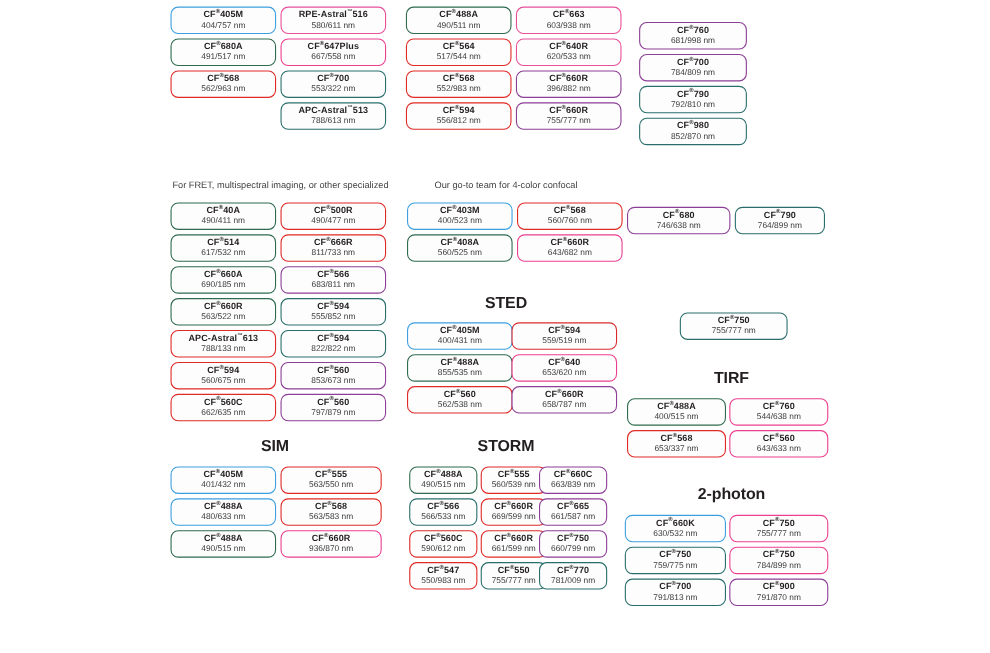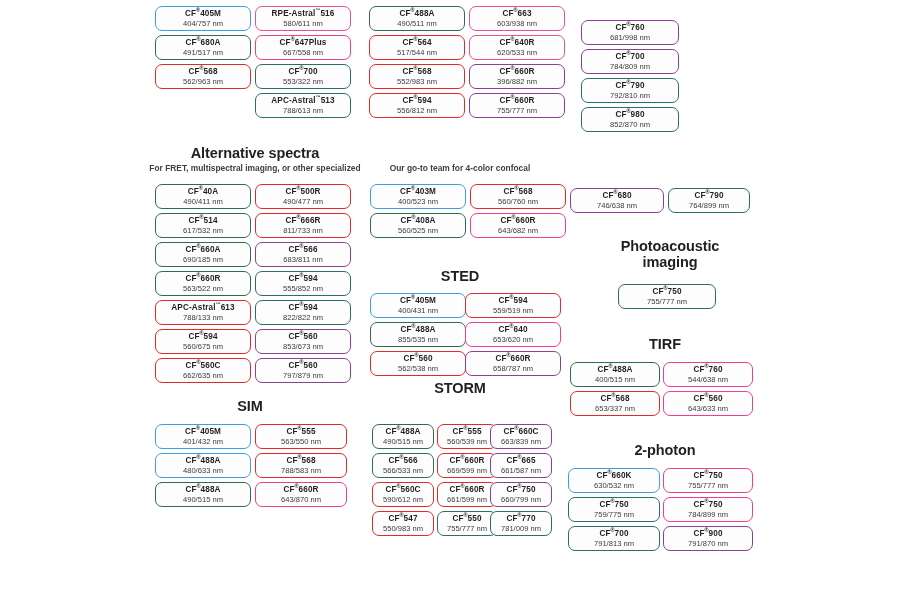--- a/index.html
+++ b/index.html
@@ -62,21 +62,20 @@
     letter-spacing:-.1px;
     white-space:nowrap;
   }
   .sec-title.two-line{white-space:normal;line-height:1.12;}
   .sec-sub{
     position:absolute;
     text-align:center;
     font-size:8.4px;
     color:#3f3f3f;
     white-space:nowrap;
-    font-weight:bold;
   }
 
   
 </style>
 </head>
 <body>
 
 <div class="canvas">
     <div class="stack" style="left: 155px; top: 6px; width: 96px;">
       <div class="chip" style="border-color: rgb(61, 159, 224);">
@@ -157,21 +156,20 @@
       </div>
       <div class="chip" style="border-color: rgb(42, 110, 107);">
         <div class="dye">CF<span class="reg">®</span>790</div>
         <div class="spec">792/810 nm</div>
       </div>
       <div class="chip" style="border-color: rgb(42, 110, 107);">
         <div class="dye">CF<span class="reg">®</span>980</div>
         <div class="spec">852/870 nm</div>
       </div>
     </div>
-    <div class="sec-title" style="left: 155px; top: 145px; width: 200px;">Alternative spectra</div>
     <div class="sec-sub" style="left: 130px; top: 163px; width: 250px;">For FRET, multispectral imaging, or other specialized</div>
     <div class="stack" style="left: 155px; top: 184px; width: 96px;">
       <div class="chip" style="border-color: rgb(47, 107, 79);">
         <div class="dye">CF<span class="reg">®</span>40A</div>
         <div class="spec">490/411 nm</div>
       </div>
       <div class="chip" style="border-color: rgb(47, 107, 79);">
         <div class="dye">CF<span class="reg">®</span>514</div>
         <div class="spec">617/532 nm</div>
       </div>
@@ -281,21 +279,20 @@
         <div class="dye">CF<span class="reg">®</span>680</div>
         <div class="spec">746/638 nm</div>
       </div>
     </div>
     <div class="stack" style="left: 668px; top: 188px; width: 82px;">
       <div class="chip" style="border-color: rgb(42, 110, 107);">
         <div class="dye">CF<span class="reg">®</span>790</div>
         <div class="spec">764/899 nm</div>
       </div>
     </div>
-    <div class="sec-title two-line" style="left: 595px; top: 238px; width: 150px;">Photoacoustic imaging</div>
     <div class="stack" style="left: 618px; top: 284px; width: 98px;">
       <div class="chip" style="border-color: rgb(42, 110, 107);">
         <div class="dye">CF<span class="reg">®</span>750</div>
         <div class="spec">755/777 nm</div>
       </div>
     </div>
     <div class="sec-title" style="left: 605px; top: 336px; width: 120px;">TIRF</div>
     <div class="stack" style="left: 570px; top: 362px; width: 90px;">
       <div class="chip" style="border-color: rgb(47, 107, 79);">
         <div class="dye">CF<span class="reg">®</span>488A</div>
@@ -360,28 +357,28 @@
         <div class="spec">490/515 nm</div>
       </div>
     </div>
     <div class="stack" style="left: 255px; top: 424px; width: 92px;">
       <div class="chip" style="border-color: rgb(224, 42, 38);">
         <div class="dye">CF<span class="reg">®</span>555</div>
         <div class="spec">563/550 nm</div>
       </div>
       <div class="chip" style="border-color: rgb(224, 42, 38);">
         <div class="dye">CF<span class="reg">®</span>568</div>
-        <div class="spec">788/583 nm</div>
-      </div>
-      <div class="chip" style="border-color: rgb(236, 63, 143);">
-        <div class="dye">CF<span class="reg">®</span>660R</div>
-        <div class="spec">643/870 nm</div>
-      </div>
-    </div>
-    <div class="sec-title" style="left: 400px; top: 380px; width: 120px;">STORM</div>
+        <div class="spec">563/583 nm</div>
+      </div>
+      <div class="chip" style="border-color: rgb(236, 63, 143);">
+        <div class="dye">CF<span class="reg">®</span>660R</div>
+        <div class="spec">936/870 nm</div>
+      </div>
+    </div>
+    <div class="sec-title" style="left: 400px; top: 398px; width: 120px;">STORM</div>
     <div class="stack" style="left: 372px; top: 424px; width: 62px;">
       <div class="chip" style="border-color: rgb(47, 107, 79);">
         <div class="dye">CF<span class="reg">®</span>488A</div>
         <div class="spec">490/515 nm</div>
       </div>
       <div class="chip" style="border-color: rgb(42, 110, 107);">
         <div class="dye">CF<span class="reg">®</span>566</div>
         <div class="spec">566/533 nm</div>
       </div>
       <div class="chip" style="border-color: rgb(224, 42, 38);">

